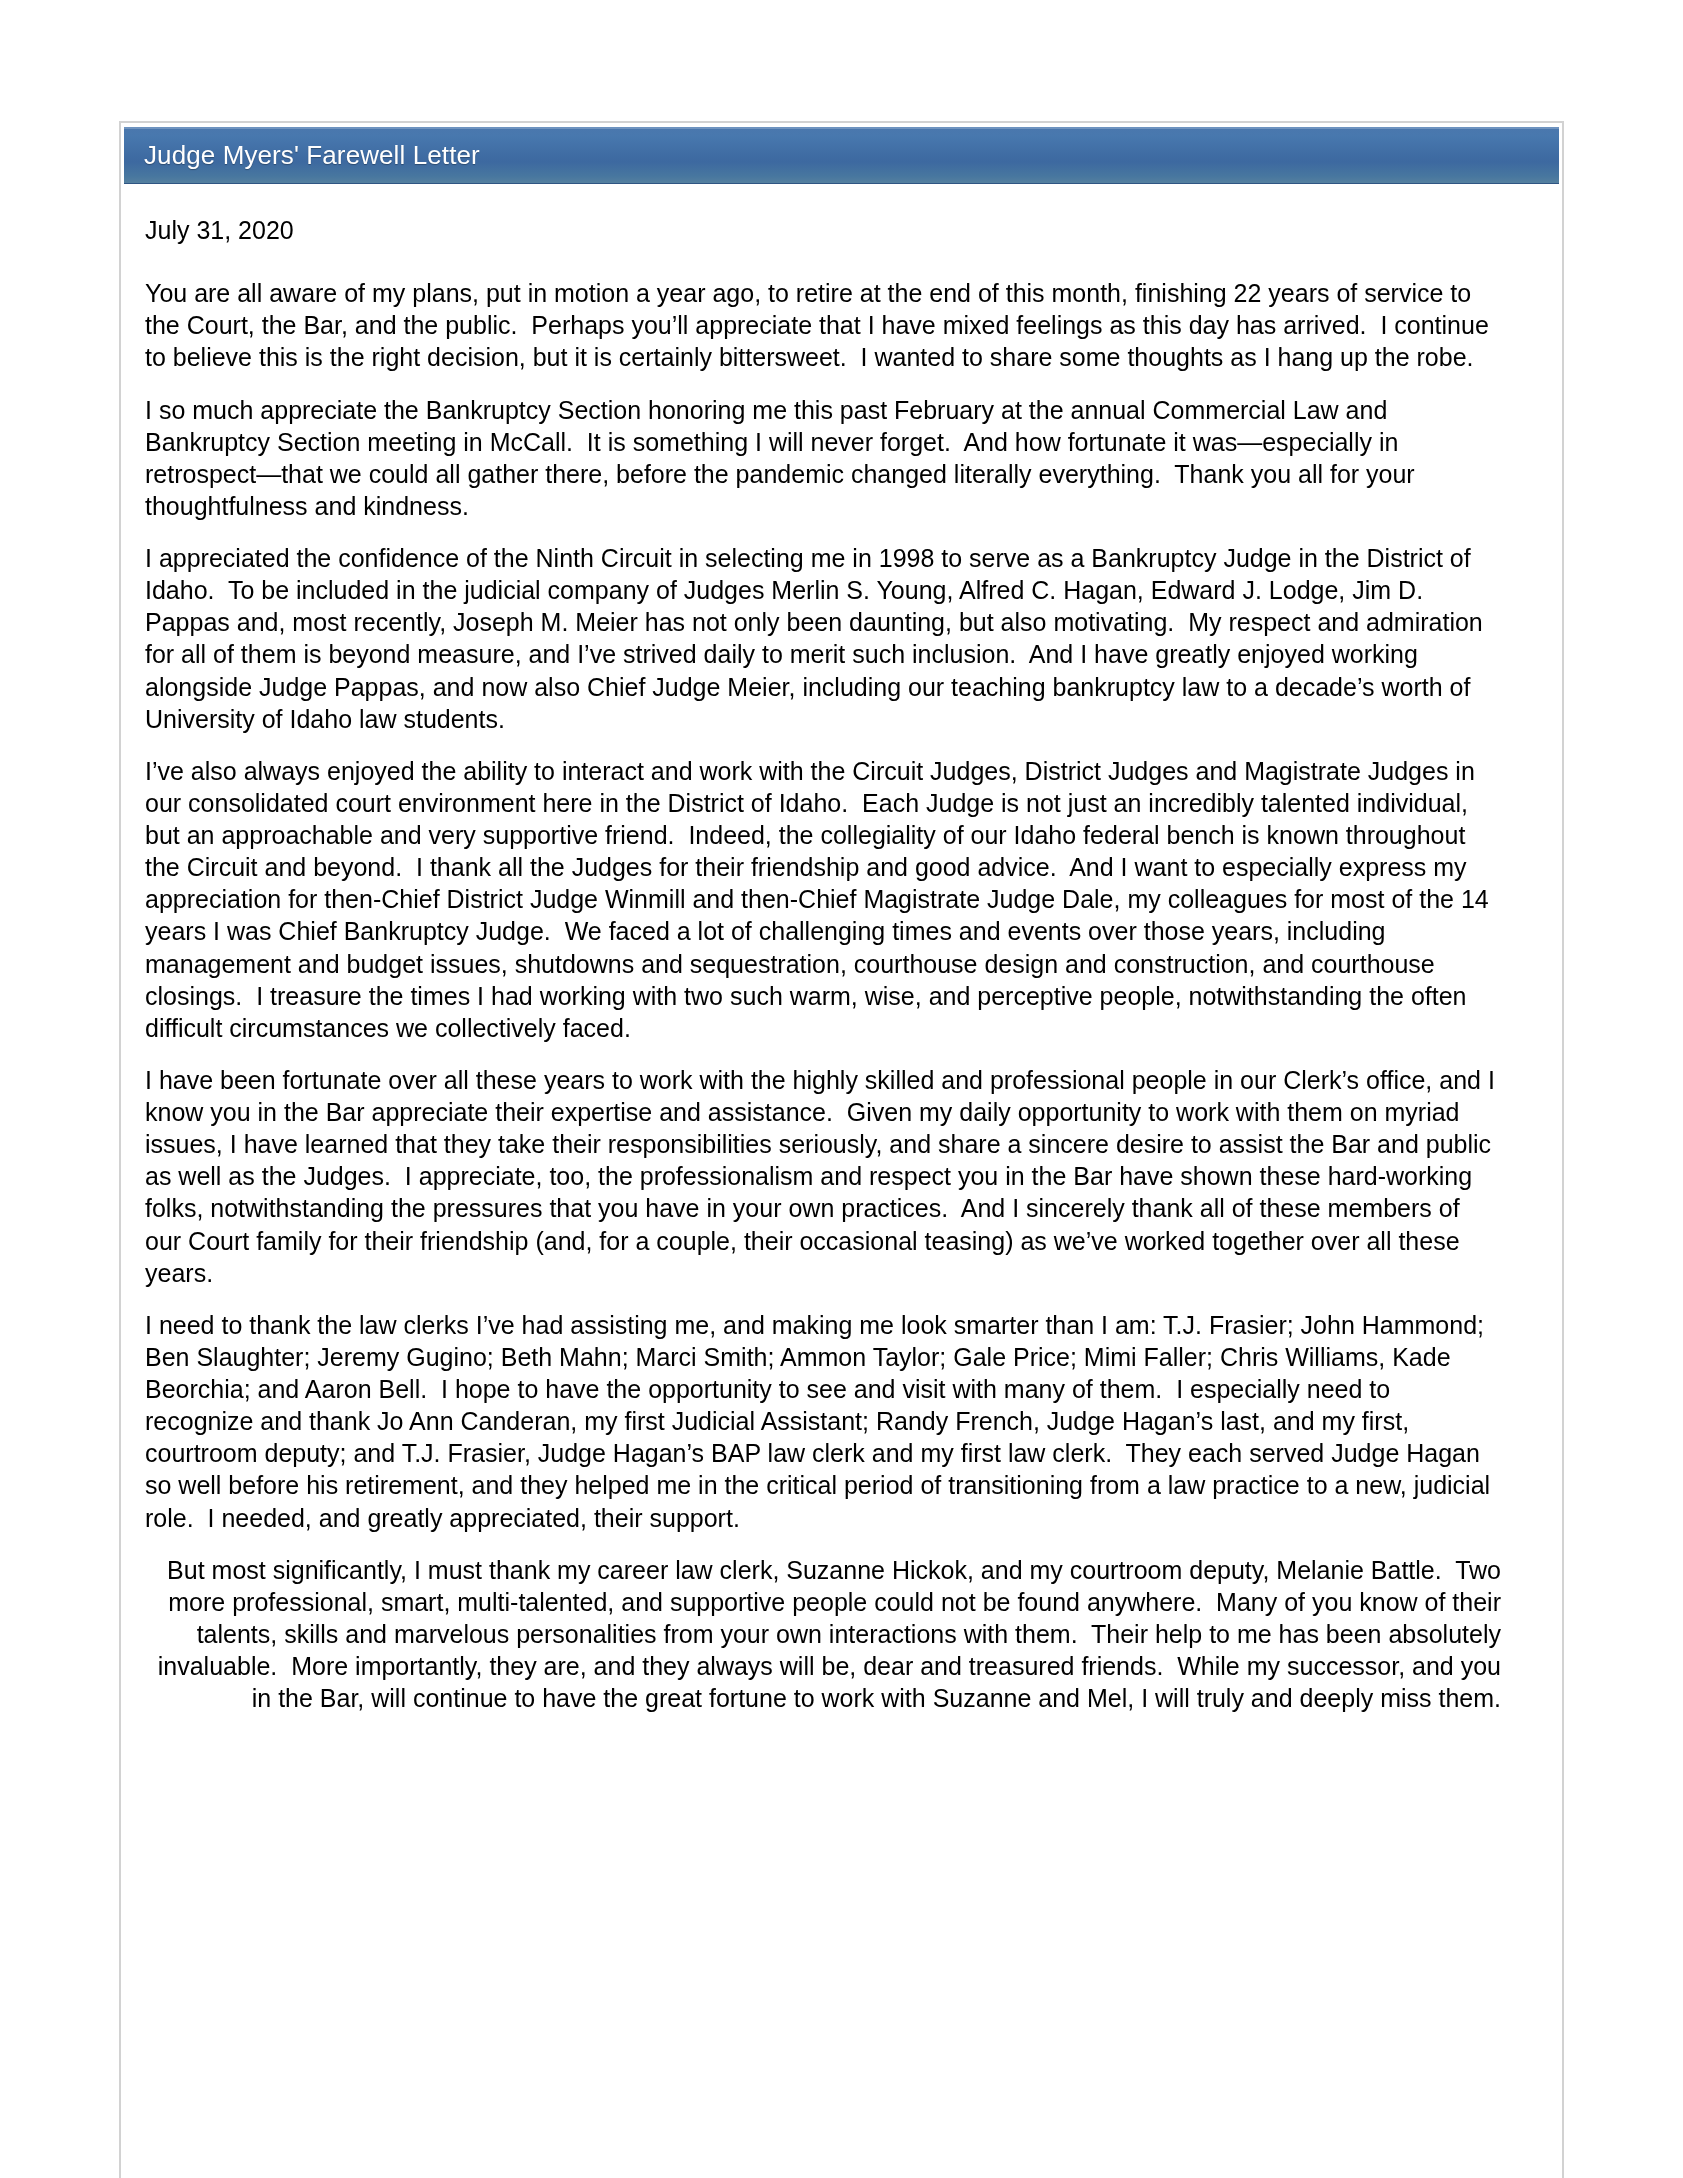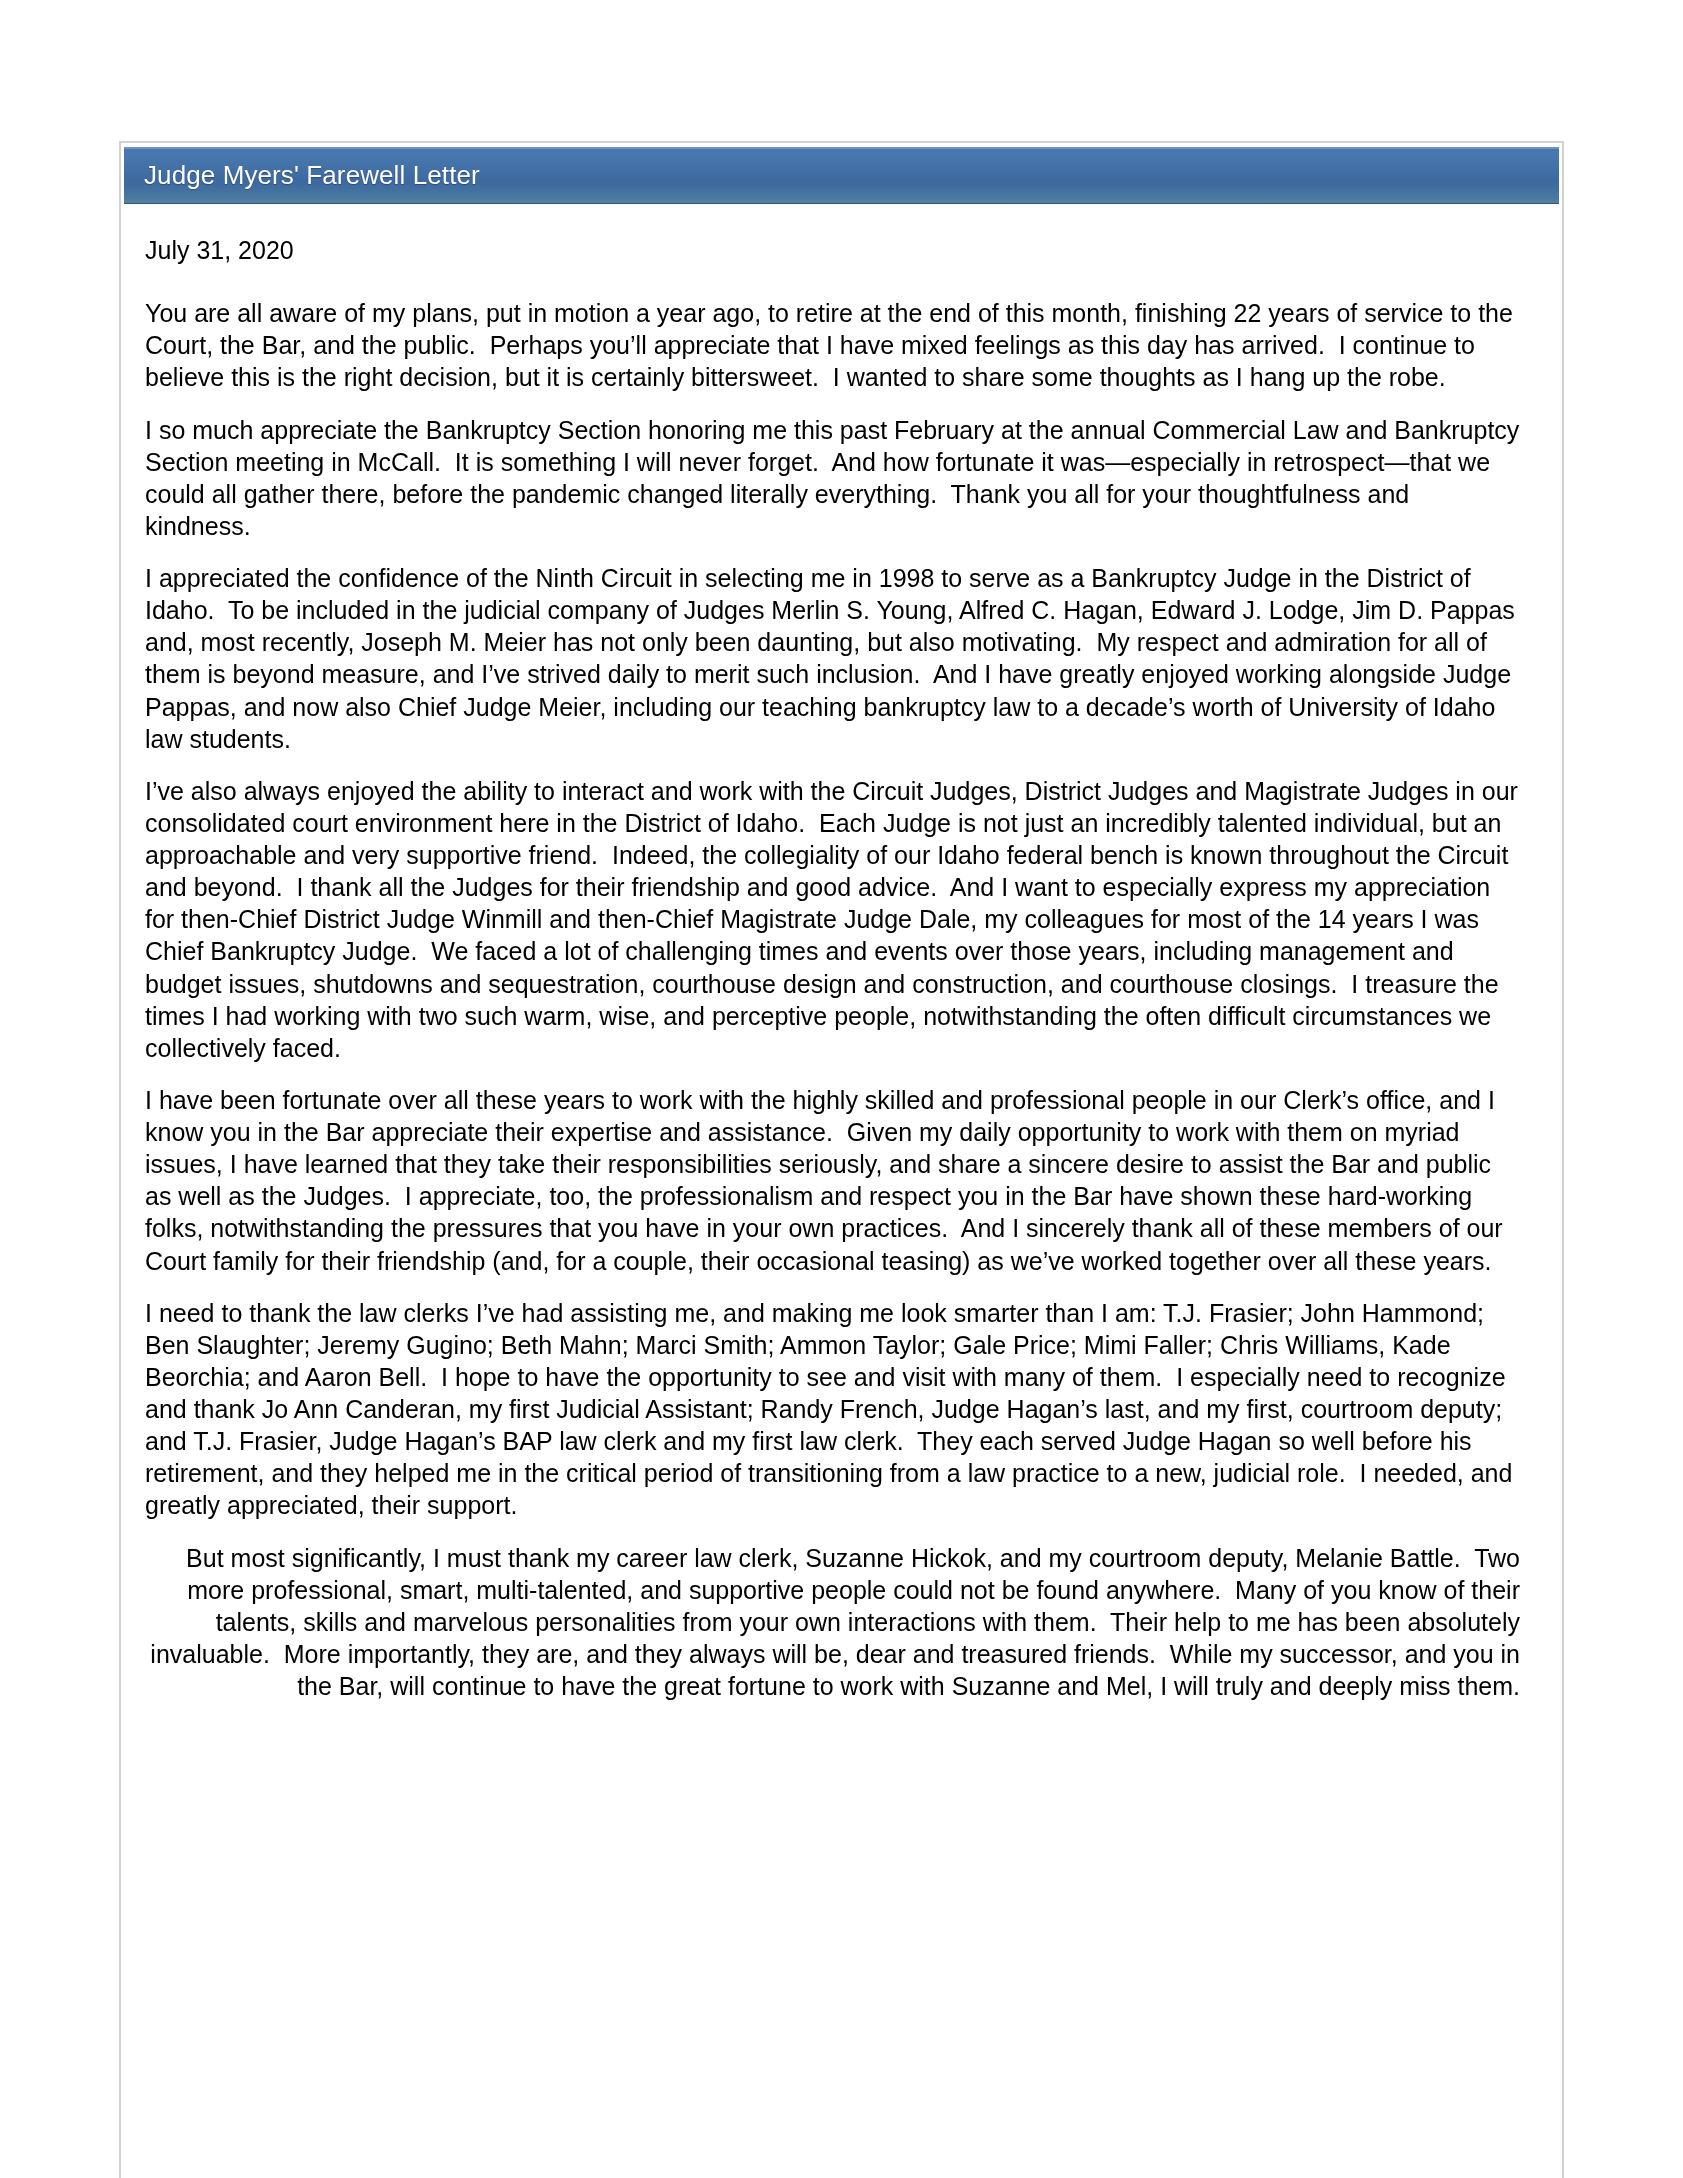--- a/index.html
+++ b/index.html
@@ -16,21 +16,20 @@
   }
 
   
   .page-wrap {
     position: absolute;
     left: 0;
     top: 0;
     width: 1683px;
     height: 1938px;
     background: #ffffff;
-    margin-top: 20px;
   }
 
   .document {
     position: absolute;
     left: 119px;
     top: 121px;
     width: 1445px;
     height: 2057px;
     background: #ffffff;
     border-left: 2px solid #d2d2d2;
@@ -62,21 +61,21 @@
     color: #ffffff;
     font-size: 26px;
     letter-spacing: 0.1px;
     padding-left: 20px;
     text-shadow: 0 1px 1px rgba(0,0,0,0.30);
     white-space: nowrap;
   }
 
   
   .letter {
-    padding: 30px 42px 0 24px;
+    padding: 30px 61px 0 24px;
     color: #000000;
     font-size: 25px;
     line-height: 1.285;
   }
 
   .letter-date {
     margin: 0 0 31px 0;
     font-size: 25px;
   }
 

